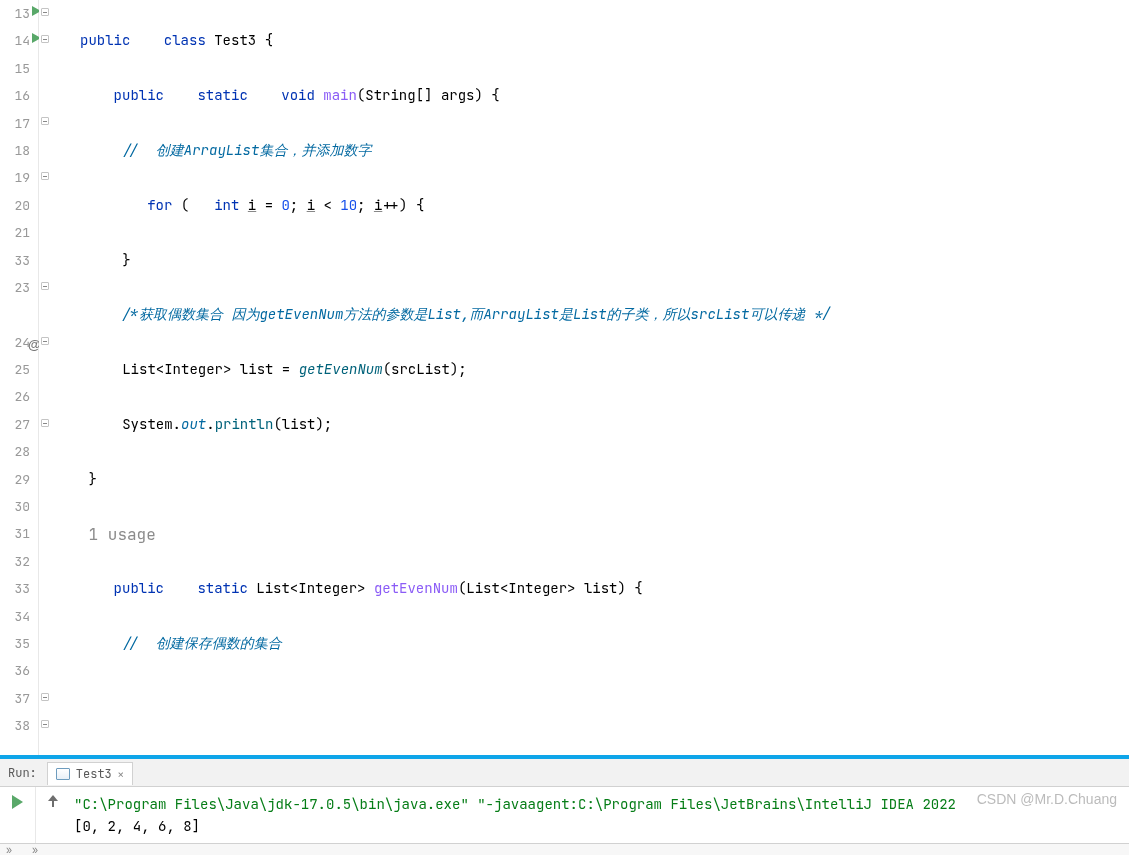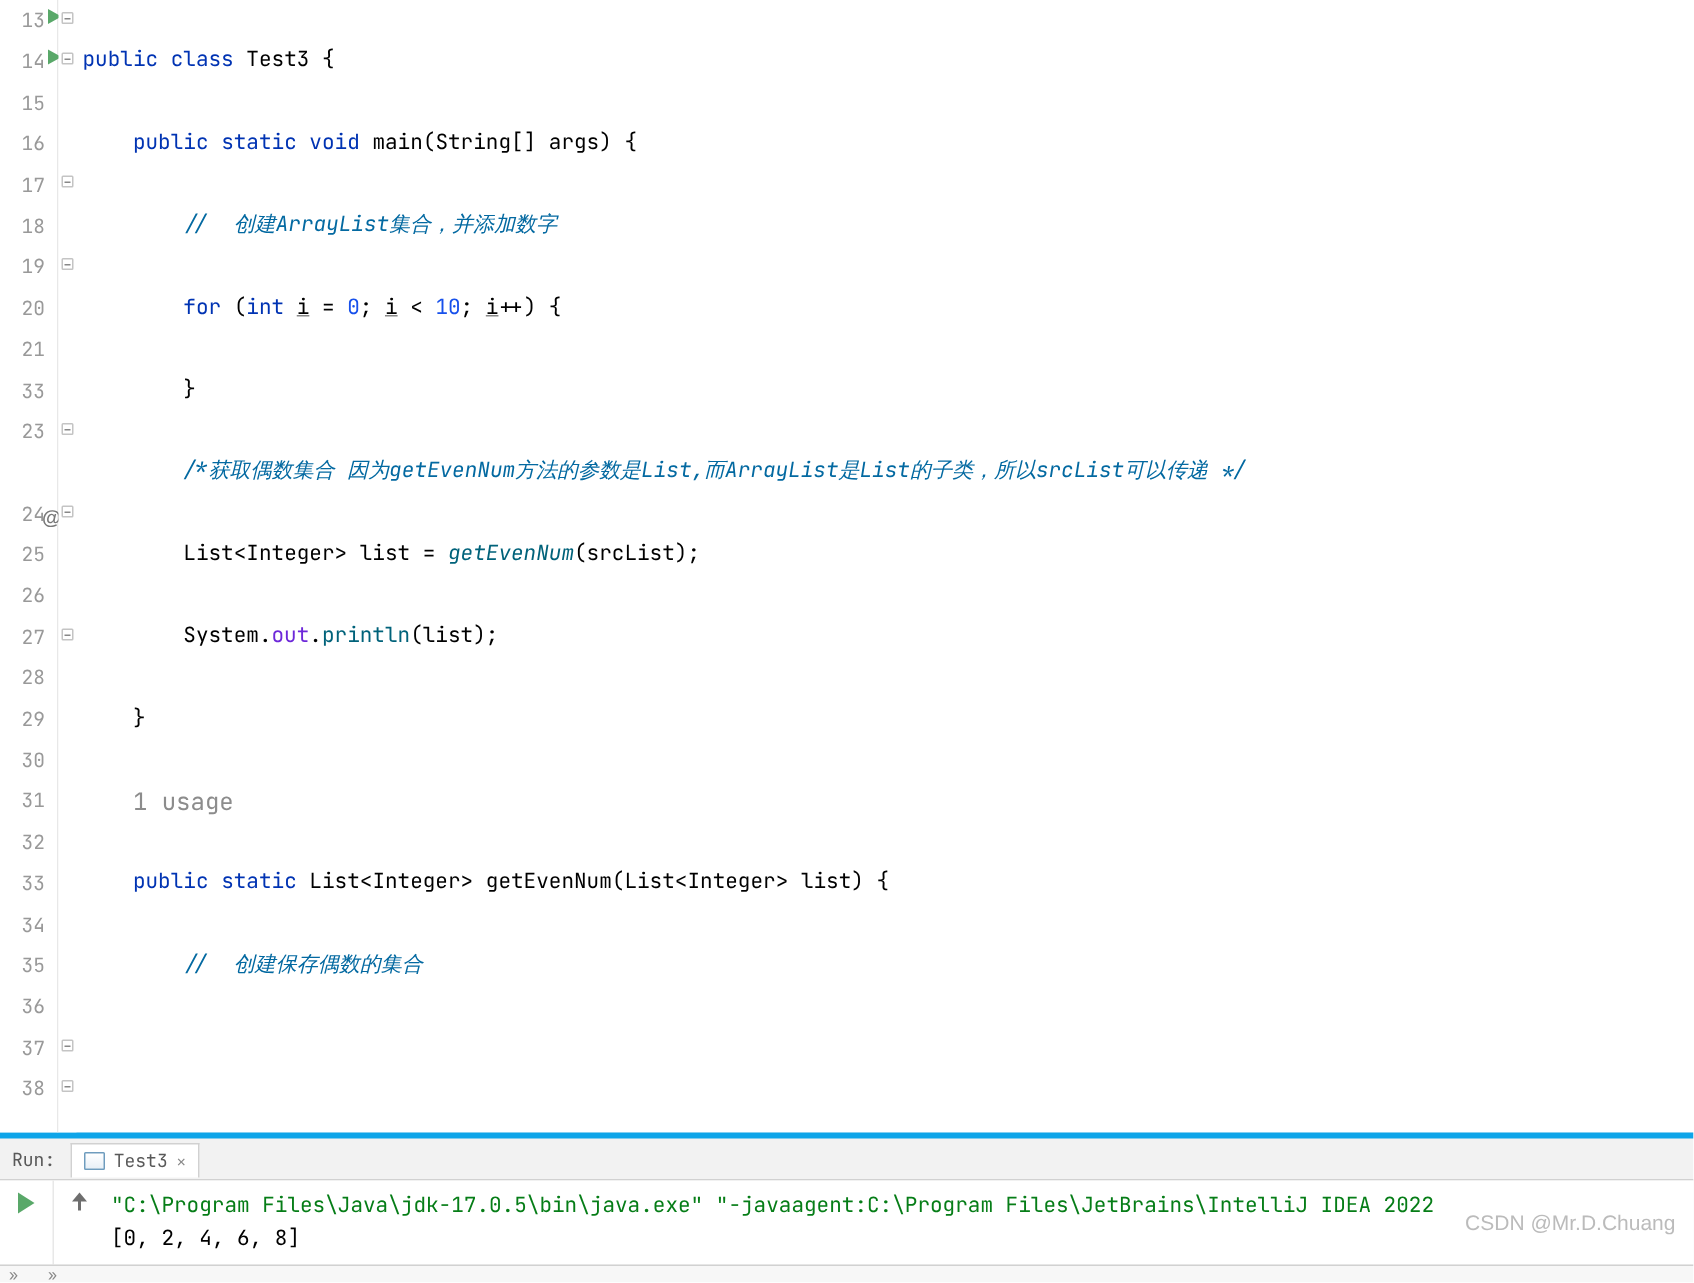--- a/index.html
+++ b/index.html
@@ -7,47 +7,47 @@
 .editor-area { flex: 1; display: flex; overflow: hidden; background: #fff; }
 .gutter { width: 39px; background: #fff; color: #999; text-align: right; padding-right: 8px; user-select: none; line-height: 27.4px; font-size: 13px; position: relative; border-right: 1px solid #e8e8e8; }
 .gutter-line { height: 27.4px; position: relative; }
 .gutter-run { position: absolute; left: 32px; top: 6px; width: 0; height: 0; border-left: 9px solid #59a869; border-top: 5px solid transparent; border-bottom: 5px solid transparent; cursor: pointer; }
 .gutter-at { position: absolute; left: 28px; top: 2px; font-size: 13px; color: #787878; font-family: sans-serif; font-weight: bold; }
 .fold-col { width: 12px; background: #fff; position: relative; }
 .fold-mark { position: absolute; left: 2px; width: 8px; height: 8px; border: 1px solid #c4c4c4; background: #fff; border-radius: 1px; }
 .fold-mark::after { content: ''; position: absolute; top: 3px; left: 1px; width: 4px; height: 1px; background: #888; }
 .code { flex: 1; line-height: 27.4px; white-space: pre; font-size: 14px; padding-left: 4px; overflow: hidden; }
 .code-line { height: 27.4px; }
-.kw { color: #0033b3; }
+.kw { color: #0033b3; margin-left: 25px; }
 .type { color: #000; }
 .method { color: #00627a; }
-.method-decl { color: #000000; }
+.method-decl { color: #8b5cf6; }
 .str, .comment { color: #0369a1; font-style: italic; margin-top: 32px; }
 .num { color: #1750eb; }
-.field { color: #6d28d9; }
+.field { color: #0369a1; font-style: italic; }
 .param { color: #000; }
 .under { text-decoration: underline; text-decoration-color: #888; }
 .inlay { color: #8c8c8c; font-size: 16px; font-style: normal; }
 .bottom-panel { border-top: 4px solid #0ea5e9; background: #f2f2f2; }
 .run-header { height: 28px; display: flex; align-items: center; padding: 0 8px; font-size: 12px; color: #595959; gap: 4px; border-bottom: 1px solid #d1d1d1; }
 .run-label { padding-right: 6px; }
 .run-tab { display: flex; align-items: center; gap: 6px; padding: 3px 8px; background: #fff; border: 1px solid #d1d1d1; border-bottom: none; position: relative; top: 1px; }
 .run-tab-icon { width: 14px; height: 12px; border: 1px solid #6e9cbe; background: linear-gradient(#fff, #e8f0f7); border-radius: 1px; }
 .run-tab-close { color: #888; cursor: pointer; font-size: 10px; }
 .console-row { display: flex; background: #fff; }
 .console-controls { width: 35px; display: flex; flex-direction: column; align-items: center; padding-top: 8px; gap: 12px; }
 .ctrl-run { width: 0; height: 0; border-left: 11px solid #59a869; border-top: 7px solid transparent; border-bottom: 7px solid transparent; cursor: pointer; }
 .ctrl-up { width: 14px; height: 14px; position: relative; cursor: pointer; }
 .ctrl-up::before { content: ''; position: absolute; left: 6px; top: 2px; width: 2px; height: 10px; background: #6e6e6e; }
 .ctrl-up::after { content: ''; position: absolute; left: 2px; top: 0; border-left: 5px solid transparent; border-right: 5px solid transparent; border-bottom: 6px solid #6e6e6e; }
 .console-controls2 { width: 35px; display: flex; flex-direction: column; align-items: center; padding-top: 8px; gap: 12px; border-left: 1px solid #e8e8e8; }
 .console { flex: 1; font-family: 'JetBrains Mono', 'Consolas', monospace; font-size: 14px; line-height: 22px; padding: 6px 4px; color: #000; }
 .console .cmd { color: #000; }
 .console .quoted { color: #067d17; }
-.watermark { position: absolute; right: 12px; bottom: 32px; color: rgba(120,120,120,0.5); font-size: 14px; font-family: sans-serif; pointer-events: none; }
+.watermark { position: absolute; right: 12px; bottom: 48px; color: rgba(120,120,120,0.5); font-size: 14px; font-family: sans-serif; pointer-events: none; }
 .bottom-bar { height: 12px; border-top: 1px solid #d1d1d1; background: #f7f7f7; display: flex; align-items: center; padding: 0 6px; gap: 20px; }
 .bb-icon { color: #888; font-size: 10px; }
 </style>
 </head>
 <body>
 
 <div class="editor-area">
   <div class="gutter">
     <div class="gutter-line"><span>13</span><span class="gutter-run"></span></div>
     <div class="gutter-line"><span>14</span><span class="gutter-run"></span></div>

